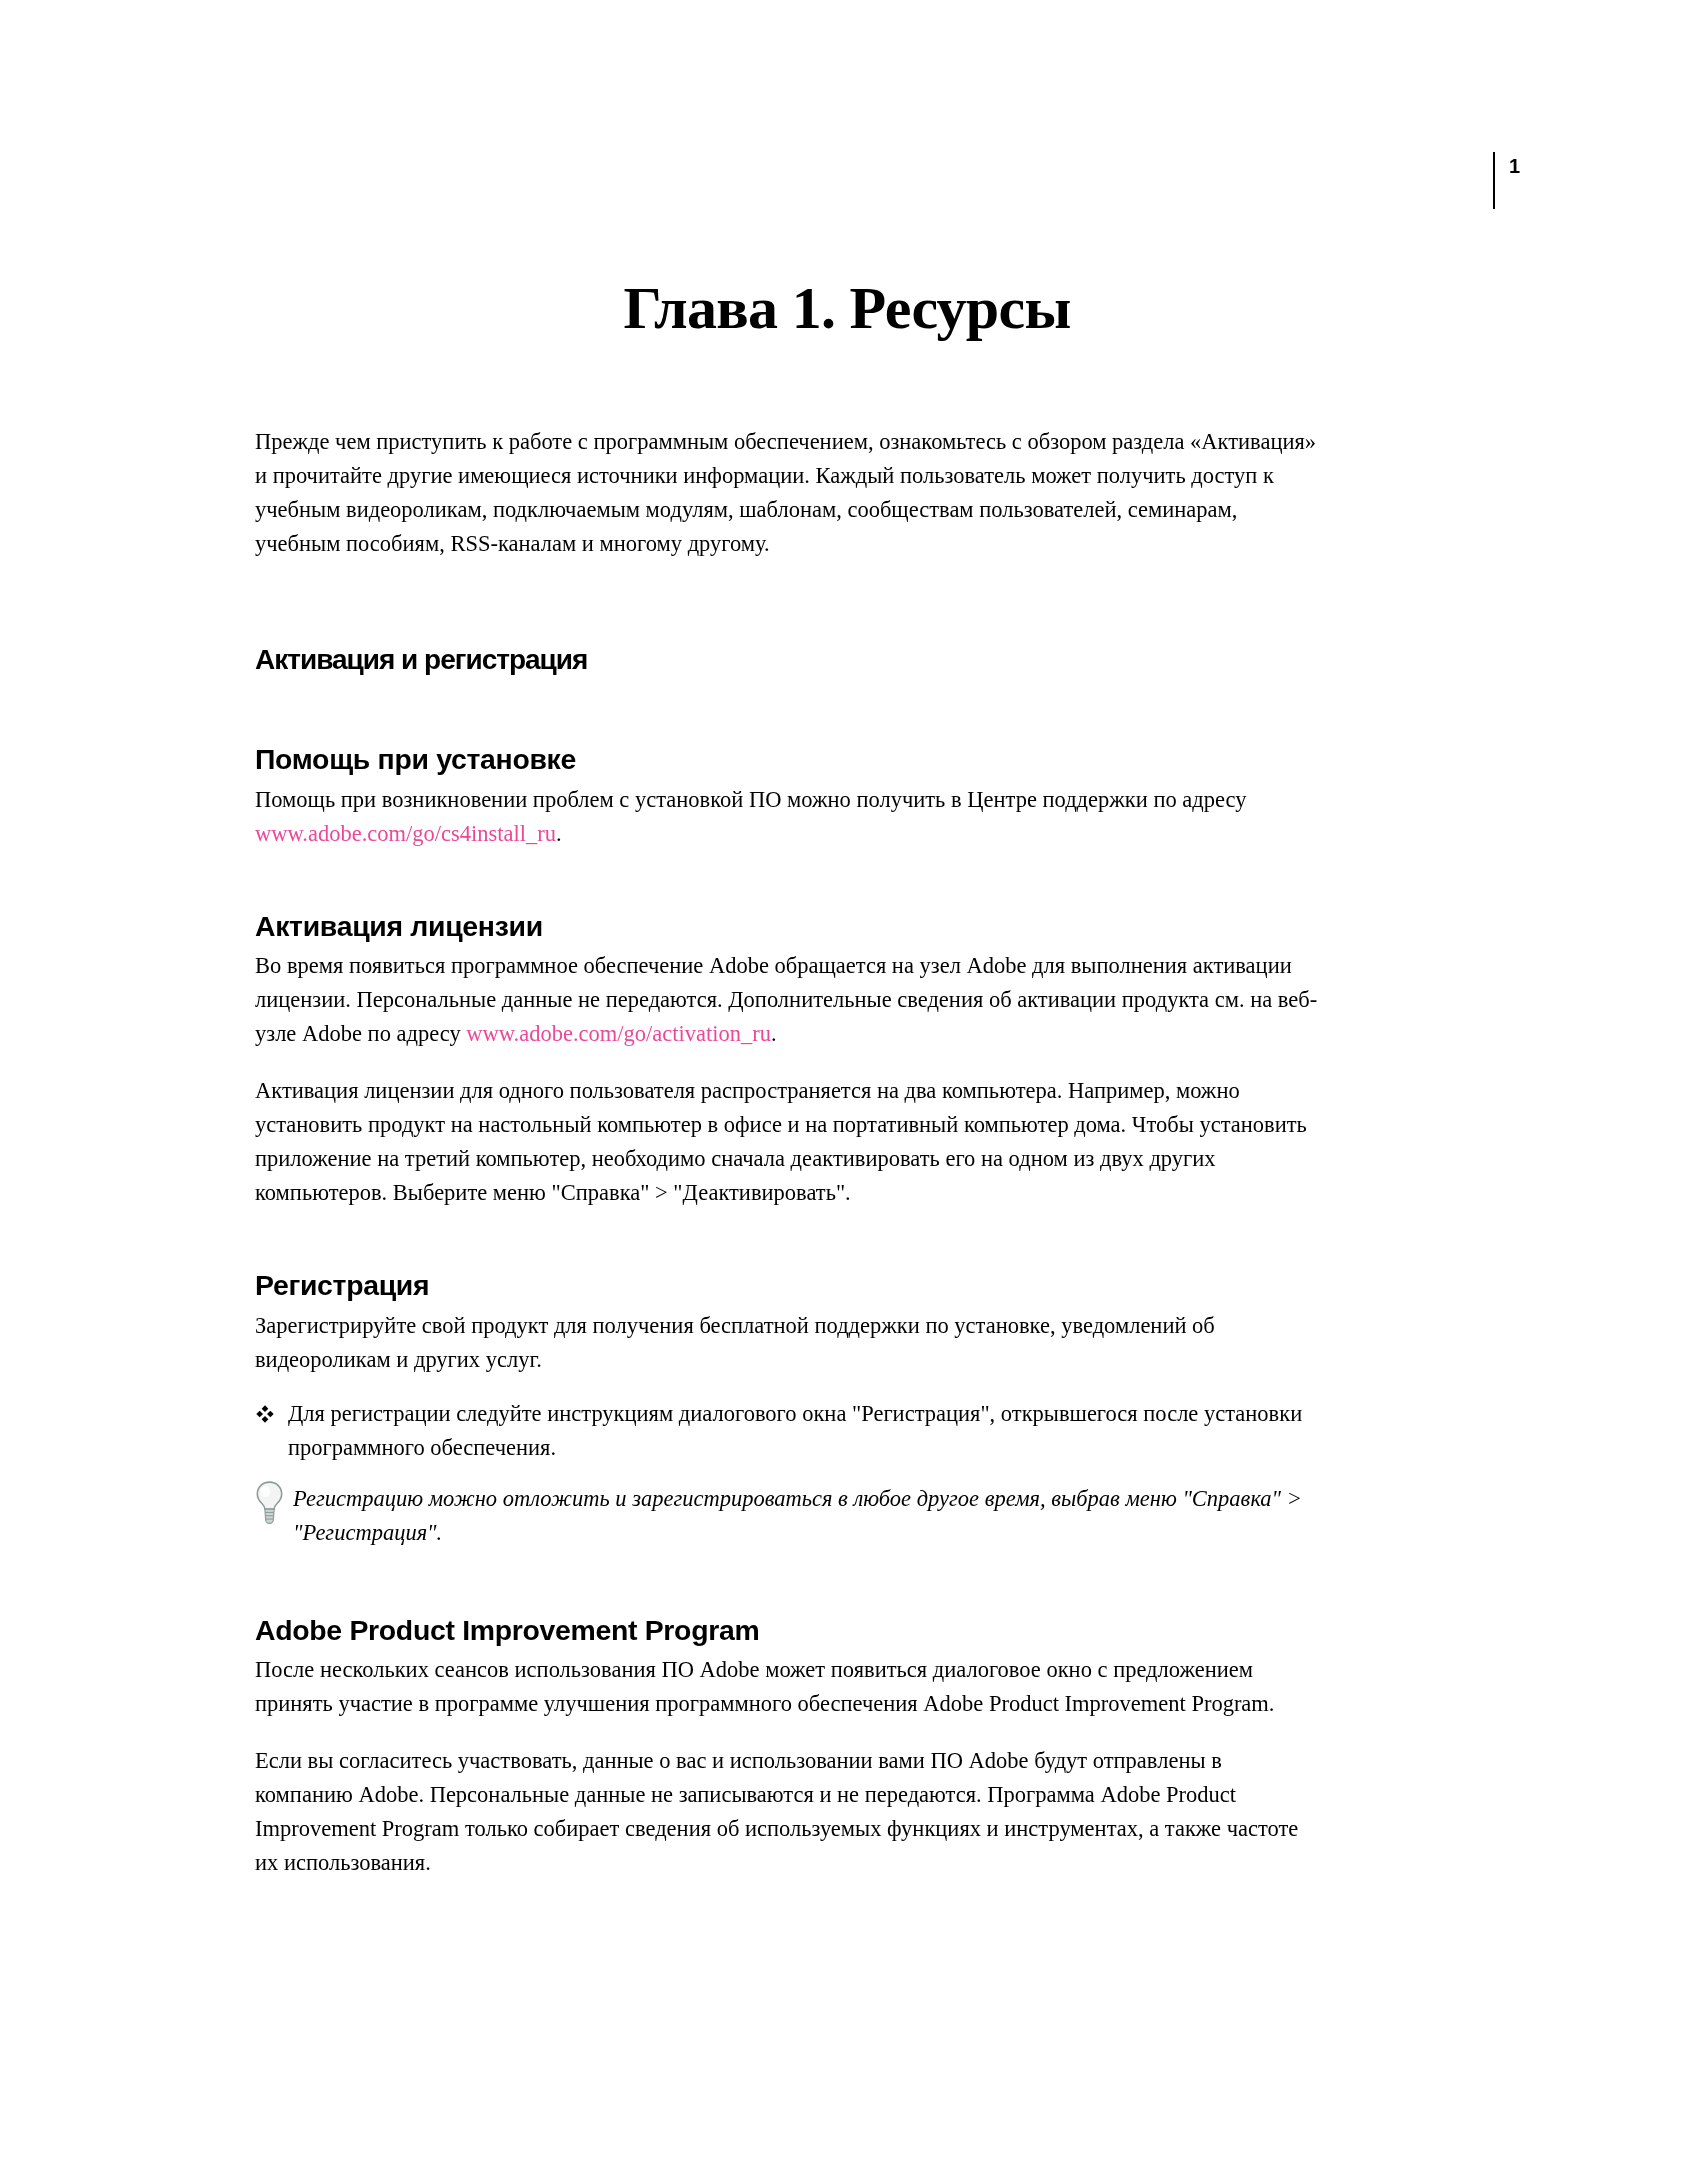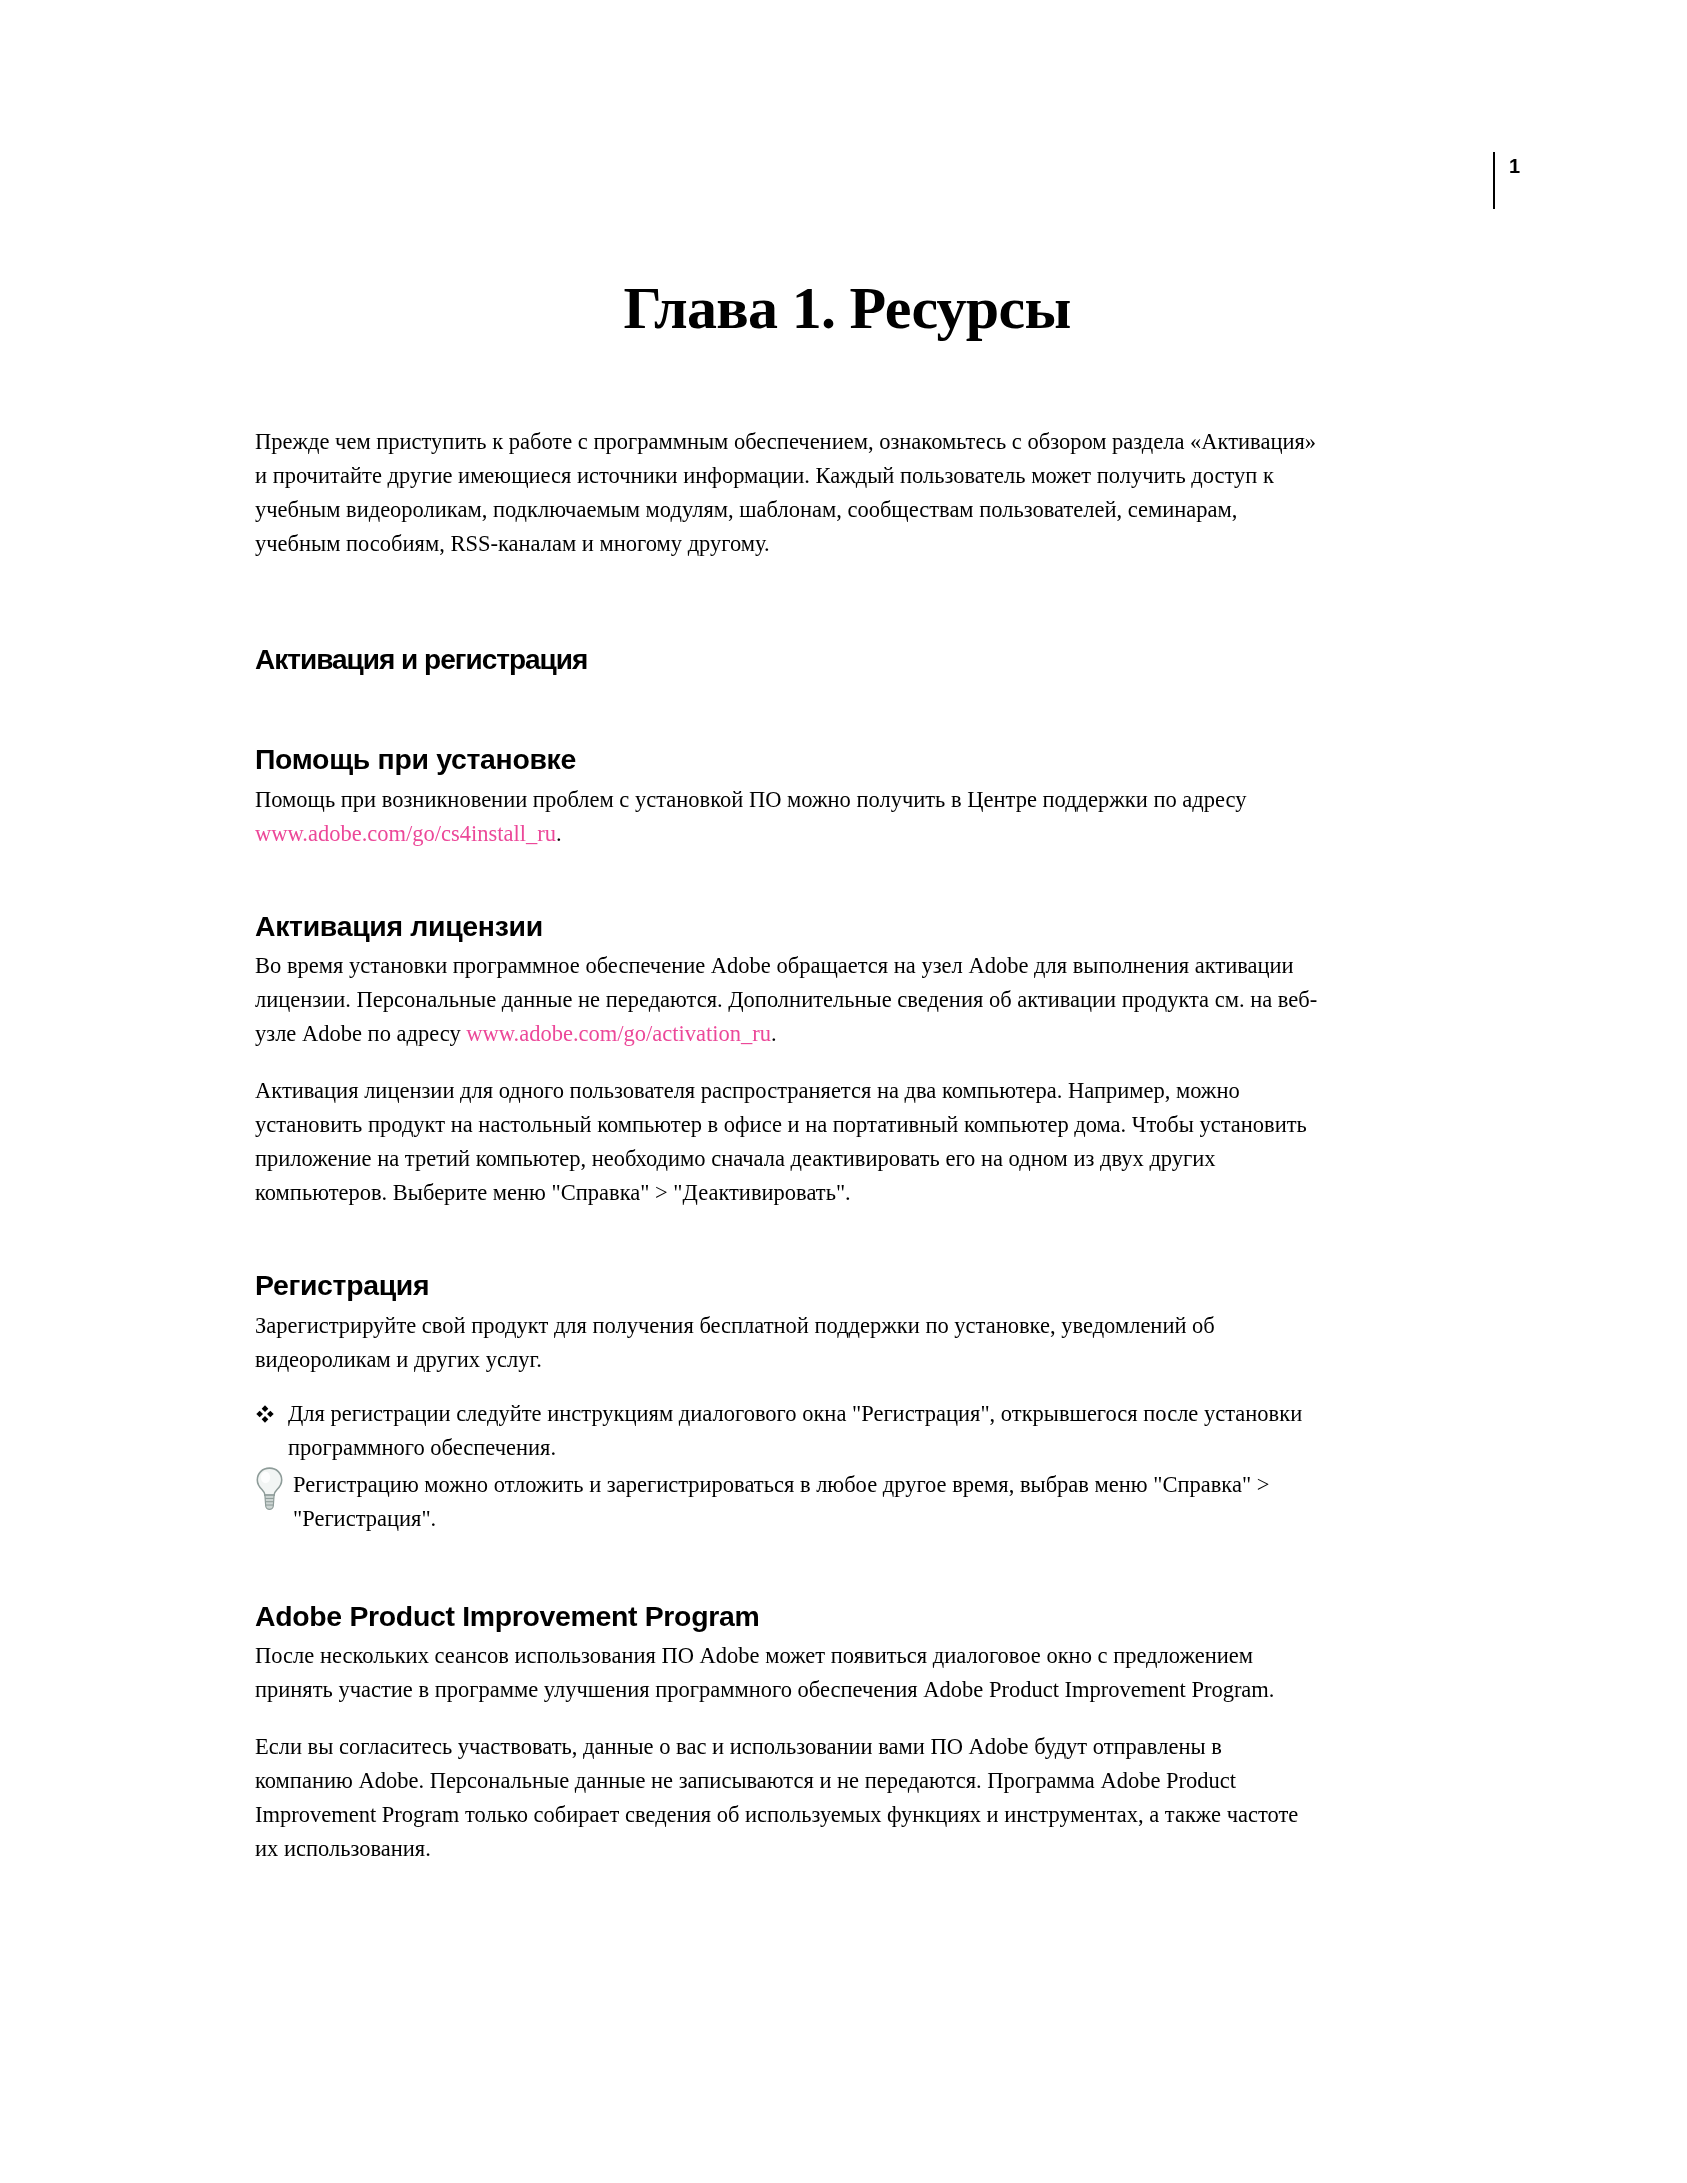--- a/index.html
+++ b/index.html
@@ -78,22 +78,23 @@
     padding-left:33px;
   }
   .step .bullet-icon {
     position:absolute; left:1.3px; top:8px;
     width:18px; height:18px;
   }
 
   
   .tip {
     position:relative;
-    margin-top:3px;
+    margin-top:17px;
     padding-left:38px;
+    font-style:italic;
   }
   .tip .bulb-icon {
     position:absolute; left:0px; top:-1.3px;
     width:29px; height:53px;
   }
 </style>
 </head>
 <body>
 
 <div class="page-head">
@@ -114,21 +115,21 @@
   <h2 class="section-title">Активация и регистрация</h2>
 
   <h3 class="sub-title first">Помощь при установке</h3>
   <p class="para">
     <span class="line">Помощь при возникновении проблем с установкой ПО можно получить в Центре поддержки по адресу</span>
     <span class="line"><a class="doc-link" href="#">www.adobe.com/go/cs4install_ru</a><span>.</span></span>
   </p>
 
   <h3 class="sub-title">Активация лицензии</h3>
   <p class="para">
-    <span class="line">Во время установки программное обеспечение Adobe обращается на узел Adobe для выполнения активации</span>
+    <span class="line">Во время появиться программное обеспечение Adobe обращается на узел Adobe для выполнения активации</span>
     <span class="line">лицензии. Персональные данные не передаются. Дополнительные сведения об активации продукта см. на веб-</span>
     <span class="line"><span>узле Adobe по адресу </span><a class="doc-link" href="#">www.adobe.com/go/activation_ru</a><span>.</span></span>
   </p>
   <p class="para para-gap">
     <span class="line">Активация лицензии для одного пользователя распространяется на два компьютера. Например, можно</span>
     <span class="line">установить продукт на настольный компьютер в офисе и на портативный компьютер дома. Чтобы установить</span>
     <span class="line">приложение на третий компьютер, необходимо сначала деактивировать его на одном из двух других</span>
     <span class="line">компьютеров. Выберите меню "Справка" &gt; "Деактивировать".</span>
   </p>
 

